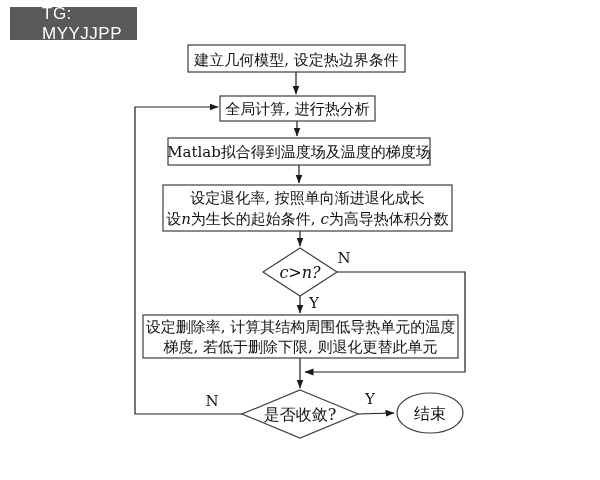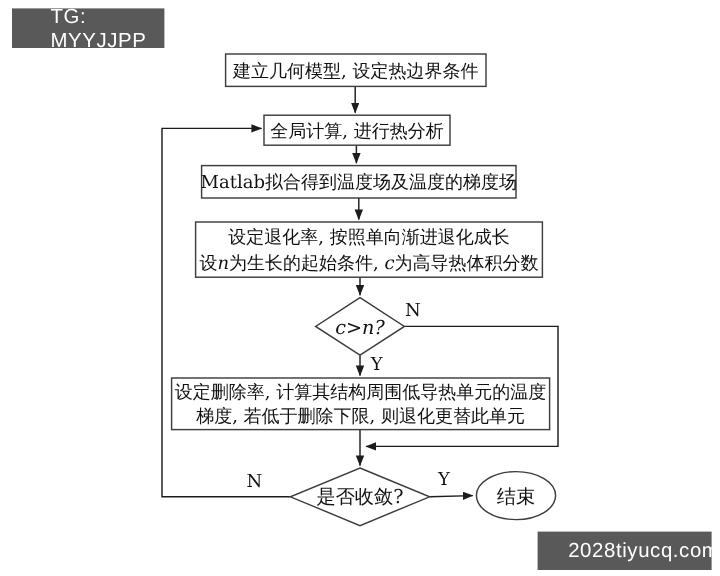--- a/index.html
+++ b/index.html
@@ -120,15 +120,14 @@
     <text class="node-text" x="300.5" y="326.5">设定删除率, 计算其结构周围低导热单元的温度</text>
     <text class="node-text" x="300.5" y="347">梯度, 若低于删除下限, 则退化更替此单元</text>
 
     <polygon class="node-shape" points="300,390 358,414 300,438 242,414"></polygon>
     <text class="decision-text" x="300" y="414">是否收敛?</text>
 
     <ellipse class="node-shape" cx="430" cy="413" rx="33" ry="20"></ellipse>
     <text class="end-text" x="430" y="413.5">结束</text>
   </svg>
 
-  <div class="watermark bottom-right">2028tiyucq.com</div>
 
 </div>
 
 </body></html>

